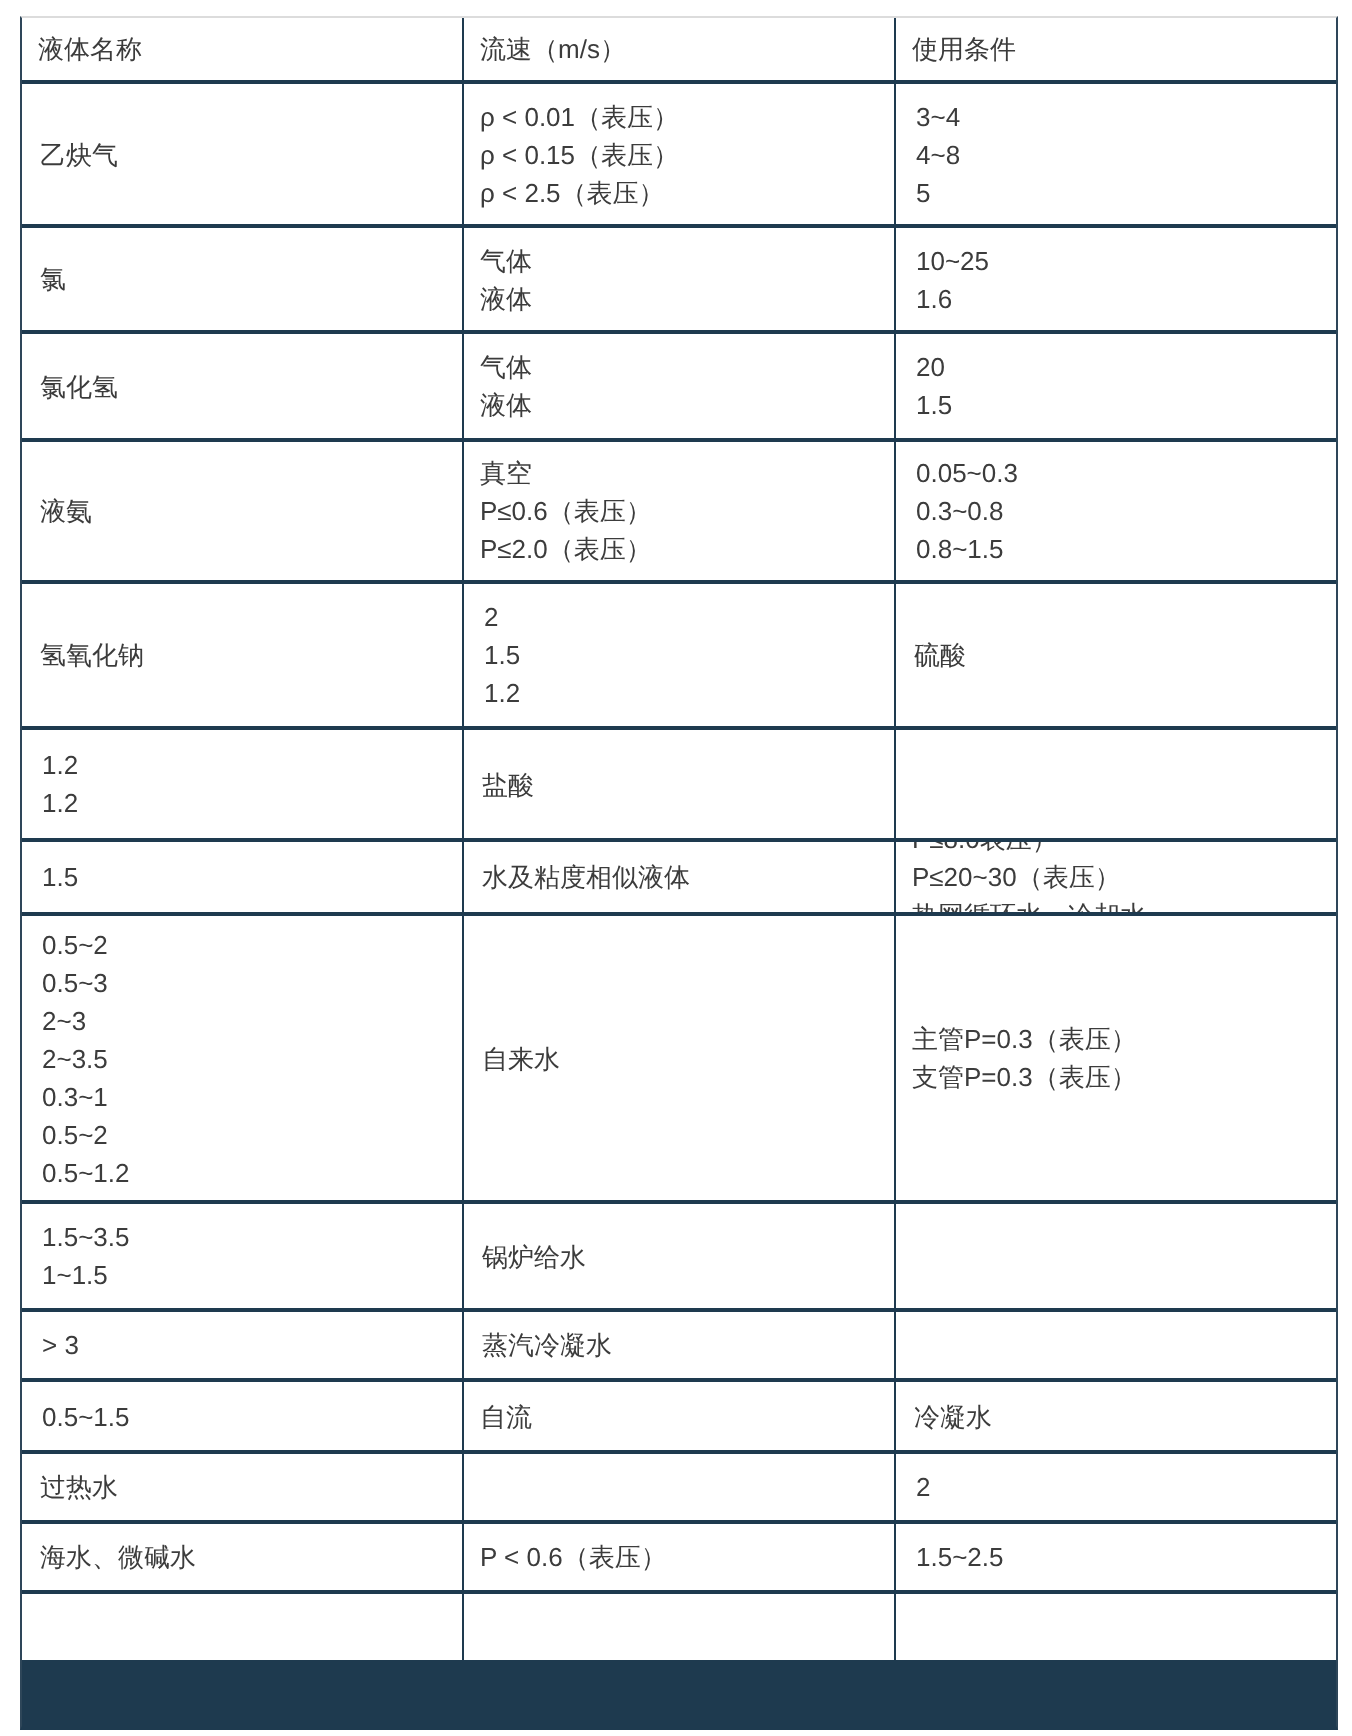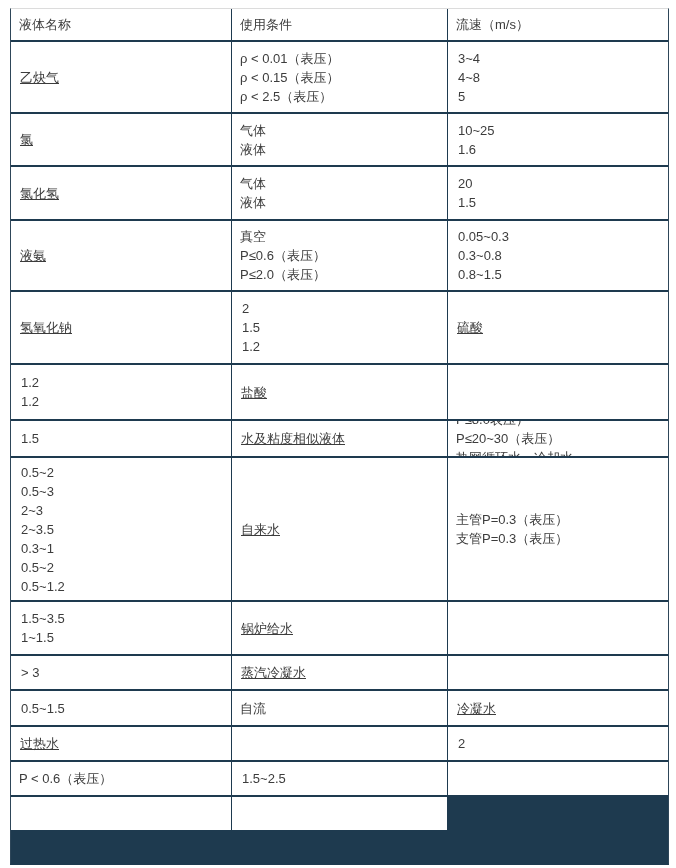--- a/index.html
+++ b/index.html
@@ -34,33 +34,33 @@
     display: flex;
     flex-direction: column;
     justify-content: center;
     padding: 0 8px;
     white-space: pre-line;
     font-size: 13px;
     line-height: 19px;
     color: #3c3c3c;
     overflow: hidden;
   }
-  .cell.name { padding-left: 9px; text-decoration: underline; }
+  .cell.name { padding-left: 9px; }
   .cell.speed { padding-left: 10px; }
   .cell.header { font-size: 13px; color: #3c3c3c; }
 </style>
 </head>
 <body>
 
 <div class="page">
   <div class="vel-table">
 
     <div class="cell header">液体名称</div>
+    <div class="cell header">流速（m/s）</div>
     <div class="cell header">使用条件</div>
-    <div class="cell header">流速（m/s）</div>
 
     <div class="cell name">乙炔气</div>
     <div class="cell cond">ρ &lt; 0.01（表压）
 ρ &lt; 0.15（表压）
 ρ &lt; 2.5（表压）</div>
     <div class="cell speed">3~4
 4~8
 5</div>
 
     <div class="cell name">氯</div>
@@ -126,20 +126,21 @@
     <div class="cell cond"></div>
     <div class="cell speed">0.5~1.5</div>
 
     <div class="cell cond">自流</div>
     <div class="cell name">冷凝水</div>
 
     <div class="cell name">过热水</div>
     <div class="cell cond"></div>
     <div class="cell speed">2</div>
 
+    <div class="cell name">海水、微碱水</div>
     <div class="cell cond">P &lt; 0.6（表压）</div>
     <div class="cell speed">1.5~2.5</div>
 
     <div class="cell name"></div>
     <div class="cell cond"></div>
     <div class="cell speed"></div>
 
   </div>
 </div>
 

